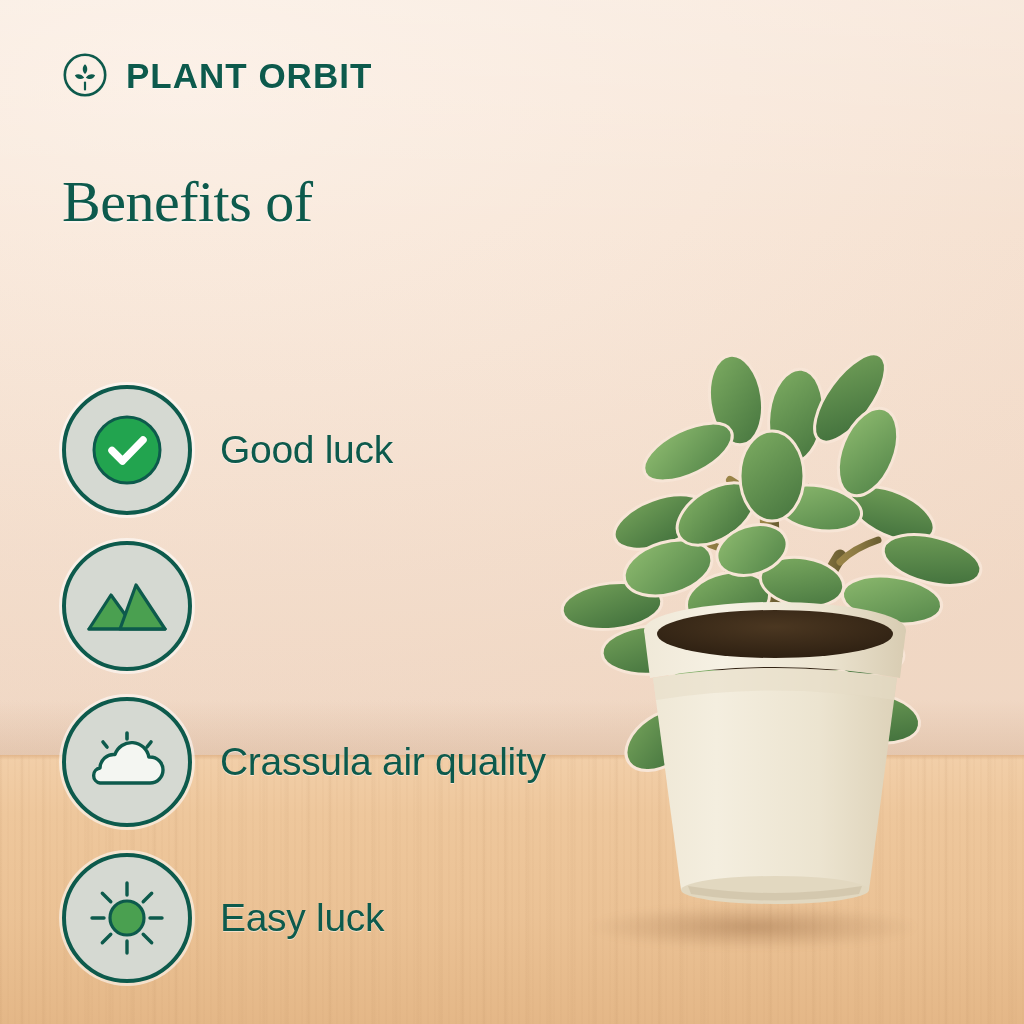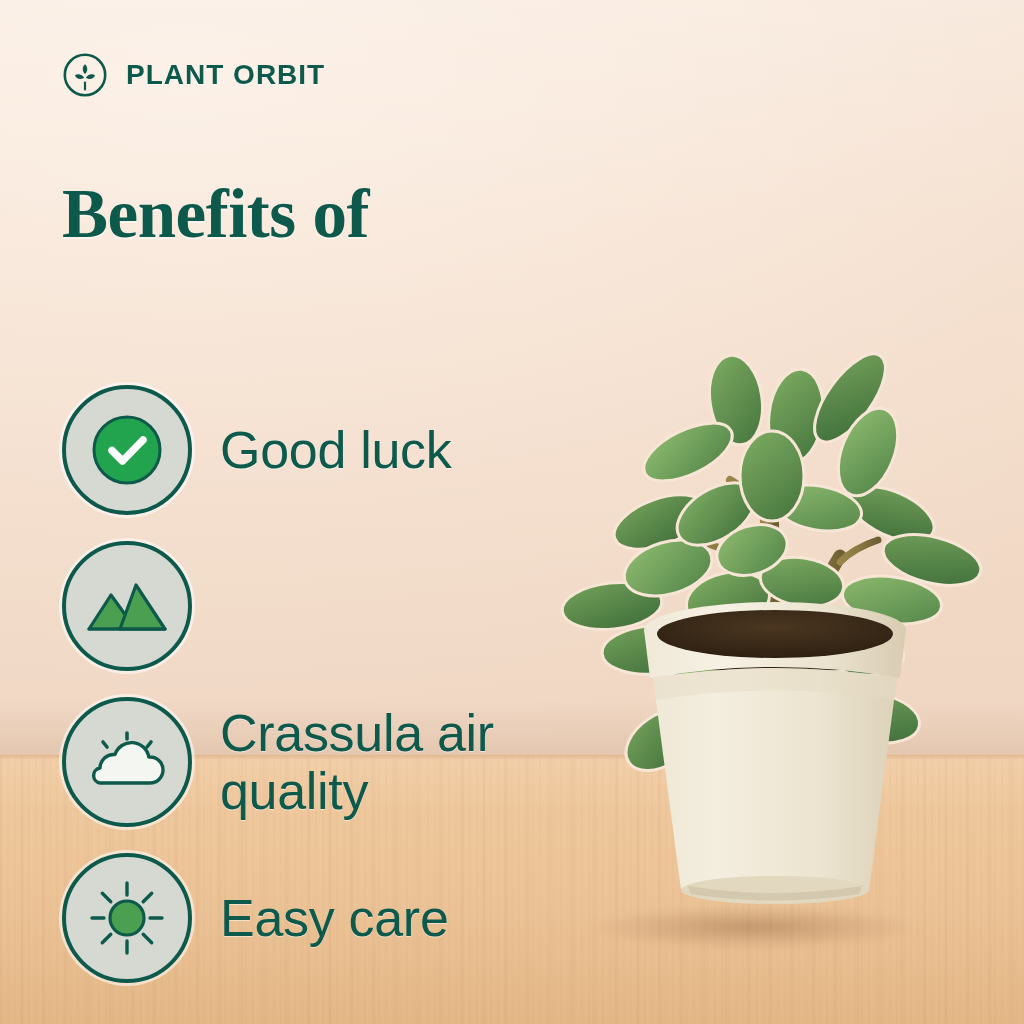--- a/index.html
+++ b/index.html
@@ -80,38 +80,38 @@
     gap: 18px;
   }
   .brand-mark {
     width: 46px;
     height: 46px;
     flex: 0 0 46px;
     display: block;
   }
   .brand-name {
     font-family: "Liberation Sans", sans-serif;
-    font-size: 28px;
+    font-size: 35px;
     font-weight: 700;
     letter-spacing: 1.0px;
     color: #0d5a4c;
     line-height: 1;
     white-space: nowrap;
     text-shadow: 0 1px 0 rgba(255,255,255,0.55);
   }
 
   
   .headline {
     position: absolute;
     left: 62px;
     top: 134px;
     width: 820px;
     font-family: "Liberation Serif", "DejaVu Serif", serif;
-    font-weight: 700;
-    font-size: 69px;
+    font-weight: 400;
+    font-size: 58px;
     line-height: 0.99;
     color: #0d5a4c;
     letter-spacing: -0.5px;
     text-shadow: 0 2px 0 rgba(255,255,255,0.45);
   }
   .headline .line { display: block; white-space: nowrap; }
 
   
   .benefits {
     position: absolute;
@@ -135,21 +135,21 @@
     background: #d5d9d2;
     border: 4px solid #0d5a4c;
     box-shadow: 0 0 0 3px rgba(255,255,255,0.55);
     display: flex;
     align-items: center;
     justify-content: center;
   }
   .benefit-badge svg { display: block; }
   .benefit-text {
     font-family: "Liberation Sans", sans-serif;
-    font-size: 52px;
+    font-size: 39px;
     line-height: 1.12;
     font-weight: 400;
     color: #0d5a4c;
     letter-spacing: -0.3px;
     text-shadow: 0 1px 0 rgba(255,255,255,0.5);
     max-width: 330px;
   }
 
   
   .plant-scene {
@@ -240,21 +240,21 @@
             <path d="M42 65 L42 77"></path>
             <path d="M7 42 L19 42"></path>
             <path d="M65 42 L77 42"></path>
             <path d="M17.3 17.3 L25.8 25.8"></path>
             <path d="M58.2 58.2 L66.7 66.7"></path>
             <path d="M66.7 17.3 L58.2 25.8"></path>
             <path d="M25.8 58.2 L17.3 66.7"></path>
           </g>
         </svg>
       </div>
-      <div class="benefit-text">Easy care</div>
+      <div class="benefit-text">Easy luck</div>
     </div>
 
   </div>
 
   <div class="scene-shadow"></div>
   <div class="plant-scene">
     <svg class="plant-svg" viewBox="0 0 470 660">
       <defs>
         <linearGradient id="leafA" x1="0" y1="0" x2="0.6" y2="1">
           <stop offset="0%" stop-color="#7fae63"></stop>

